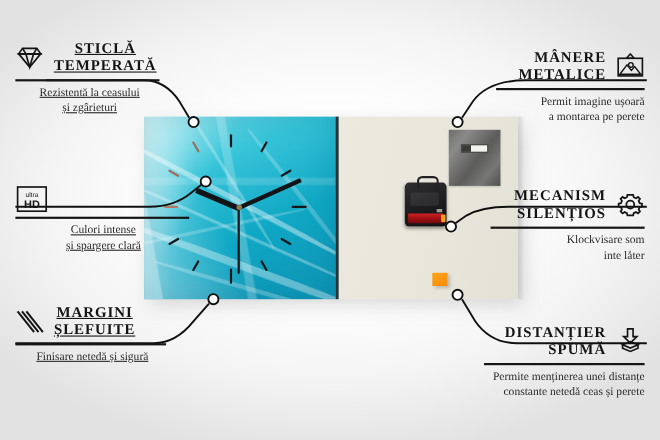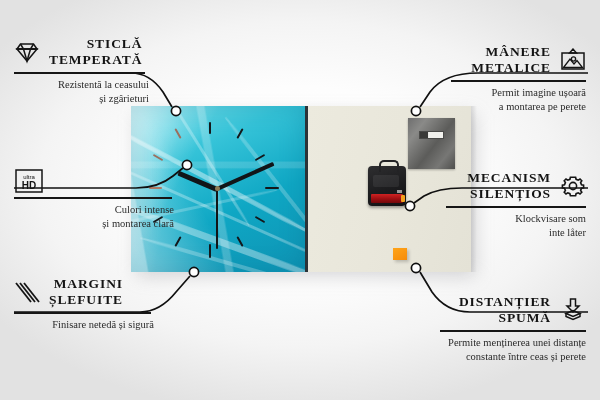--- a/index.html
+++ b/index.html
@@ -101,21 +101,21 @@
     font-family:"Liberation Serif", serif;
     font-size:13.5px;font-weight:bold;letter-spacing:.9px;
     color:#141414;line-height:1.15;text-transform:uppercase;
   }
   .callout .rule{height:1.6px;background:#161616;margin-top:5px;}
   .callout .sub{
     font-family:"Liberation Serif", serif;
     font-size:10.5px;color:#2a2a2a;line-height:1.35;margin-top:4px;
   }
   .left .head{justify-content:flex-start;}
-  .left .title,.left .sub{text-align:right;}
+  .left .title,.left .sub{text-align:center;text-decoration:underline;}
   .right .head{justify-content:flex-end;}
   .right .title,.right .sub{text-align:right;}
   .ico{width:26px;height:24px;flex:0 0 26px;display:block;}
   .ico svg{display:block;}
   svg.wire{position:absolute;left:0;top:0;width:600px;height:400px;pointer-events:none;}
 </style>
 </head>
 <body>
 
 <div id="stage">
@@ -216,21 +216,21 @@
         <svg viewBox="0 0 30 26">
           <rect x="2" y="2" width="26" height="22" fill="none" stroke="#141414" stroke-width="1.5"></rect>
           <text x="15" y="11" font-family="Liberation Sans, sans-serif" font-size="6" text-anchor="middle" fill="#141414">ultra</text>
           <text x="15" y="21" font-family="Liberation Sans, sans-serif" font-size="10" font-weight="bold" text-anchor="middle" fill="#141414">HD</text>
         </svg>
       </span>
     </div>
     <div class="rule" style="width:158px;"></div>
     <div class="sub">
       <span>Culori intense</span><br>
-      <span>și montarea clară</span>
+      <span>și spargere clară</span>
     </div>
   </div>
 
   <div class="callout left" style="left:14px;top:276px;width:140px;">
     <div class="head">
       <span class="ico">
         <svg viewBox="0 0 26 24">
             <g stroke="#141414" stroke-width="1.8" fill="none">
           <path d="M2,3 L17,22"></path>
               <path d="M6,3 L21,22"></path>
@@ -305,17 +305,17 @@
           <path d="M10.5,1 L15.5,1 L15.5,8 L19,8 L13,14 L7,8 L10.5,8 Z"></path>
           <path d="M6,15.5 L13,12.6 L20,15.5 L13,18.4 Z"></path>
           <path d="M6,15.5 L6,18.5 L13,21.5 L20,18.5 L20,15.5"></path>
         </g>
           </svg>
       </span>
     </div>
     <div class="rule" style="width:146px;margin-left:auto;"></div>
     <div class="sub">
       <span>Permite menținerea unei distanțe</span><br>
-      <span>constante între ceas și perete</span>
+      <span>constante netedă ceas și perete</span>
     </div>
   </div>
 
 </div>
 
 </body></html>

